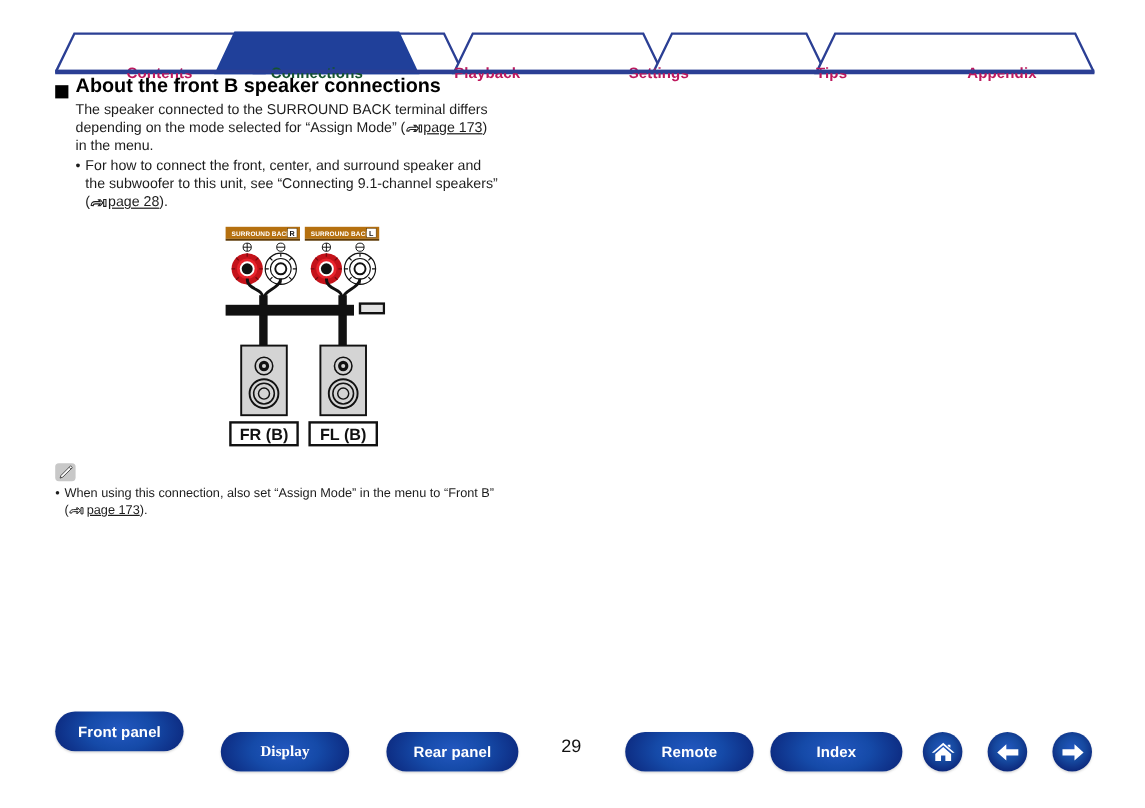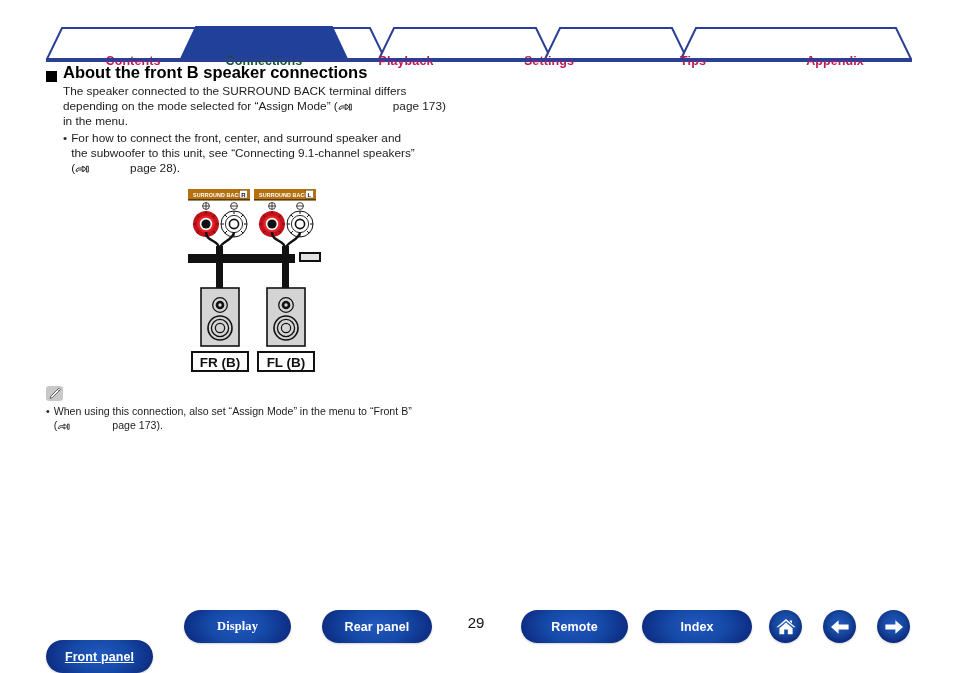--- a/index.html
+++ b/index.html
@@ -101,22 +101,22 @@
   
   .lnk-icon {
     display: inline-block;
     width: 15px;
     height: 9px;
     vertical-align: -1px;
     position: relative;
     top: 1px;
   }
   .ulink {
+    text-decoration: underline;
     color: #1c1c1c;
-    padding-left: 40px;
   }
 
   
   .diagram {
     position: absolute;
     left: 186px;
     top: 188px;
   }
 
   
@@ -384,21 +384,21 @@
     <span class="txt">
       <span class="l">When using this connection, also set “Assign Mode” in the menu to “Front B”</span>
       <span class="l"><span>(</span><span class="lnk-icon"><svg width="14" height="8" viewBox="0 0 15 9">
               <path d="M1,6.2 C1,4.4 2.2,3 4.2,3 L8.4,3 L7.1,1.4 L8.6,1.4 L10.7,3.9 L8.6,6.5 L7.1,6.5 L8.4,4.9 L4.6,4.9 C3.4,4.9 2.7,5.4 2.7,6.3 Z" fill="none" stroke="#1c1c1c" stroke-width="0.9"></path>
               <path d="M11.4,1.2 L13.3,1.2 L13.3,7 L11.4,7 Z" fill="none" stroke="#1c1c1c" stroke-width="0.9"></path>
             </svg></span><span class="ulink nowrap">page 173</span><span>).</span></span>
     </span>
   </div>
 </div>
 
-<div class="pill" style="left:46px;  top:640px; width:107px;text-decoration:underline;">Front panel</div>
+<div class="pill" style="left:46px;  top:593px; width:107px;">Front panel</div>
 <div class="pill" style="left:184px; top:610px; width:107px;font-family:Liberation Serif, serif;">Display</div>
 <div class="pill" style="left:322px; top:610px; width:110px;">Rear panel</div>
 
 <div class="pageno">29</div>
 
 <div class="pill" style="left:521px; top:610px; width:107px;">Remote</div>
 <div class="pill" style="left:642px; top:610px; width:110px;">Index</div>
 
 <div class="circ" style="left:769px; top:610px;">
   <svg width="22" height="21" viewBox="0 0 22 21">

